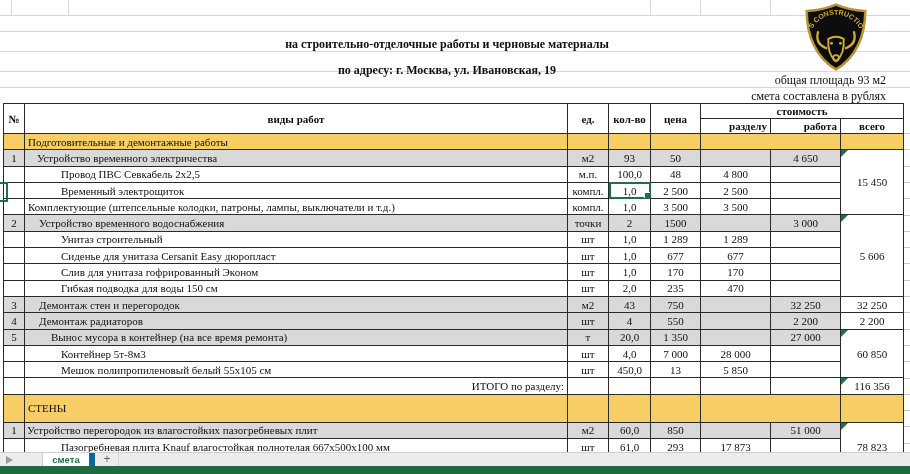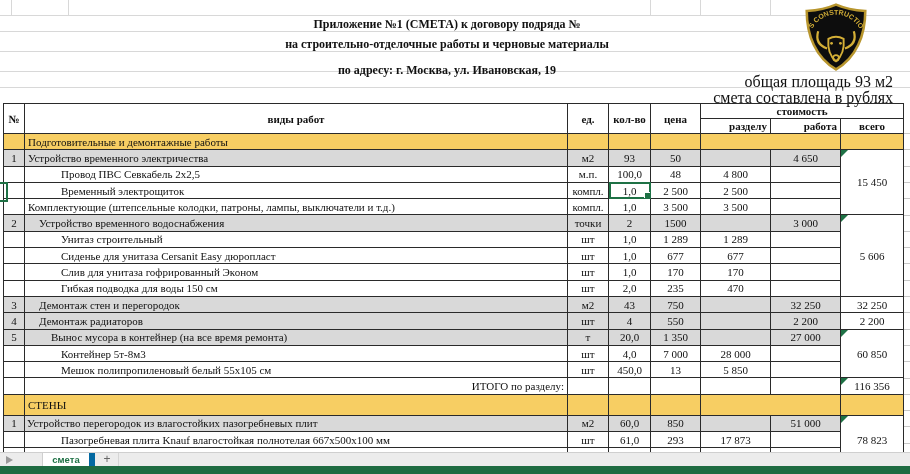--- a/index.html
+++ b/index.html
@@ -2,21 +2,21 @@
 <html><head>
 <meta charset="utf-8">
 <style>
   html,body{margin:0;padding:0;}
   #app{position:relative;width:910px;height:474px;background:#ffffff;overflow:hidden;
        font-family:"Liberation Serif","DejaVu Serif",serif;color:#111;}
   .hline{position:absolute;height:1px;background:#d8d8d8;left:0;right:0;}
   .vstub{position:absolute;width:1px;background:#d8d8d8;}
   .title{position:absolute;left:24px;width:846px;text-align:center;font-weight:bold;
          font-size:12px;line-height:14px;}
-  .note{position:absolute;right:17px;text-align:left;font-size:16px;}
+  .note{position:absolute;right:24px;text-align:left;font-size:12px;}
   #logo{position:absolute;left:803px;top:2px;width:66px;height:70px;}
   
   #sheet-table{position:absolute;left:3px;top:103px;border-collapse:collapse;table-layout:fixed;
                width:900px;font-size:11px;}
   #sheet-table td,#sheet-table th{border:1px solid #2a2a2a;padding:0 3px;overflow:hidden;
                white-space:nowrap;font-weight:normal;height:16.3px;box-sizing:border-box;}
   #sheet-table thead th{font-weight:bold;text-align:center;height:15px;}
   tr.section td{background:#F7CE63;font-weight:bold;}
   tr.main td{background:#D9D9D9;}
   tr.main td.c-total,{background:#fff;}
@@ -54,21 +54,20 @@
   <div class="hline" style="top:31px"></div>
   <div class="hline" style="top:51px"></div>
   <div class="hline" style="top:71px"></div>
   <div class="hline" style="top:87px"></div>
   <div class="vstub" style="left:11px;top:0;height:15px"></div>
   <div class="vstub" style="left:68px;top:0;height:15px"></div>
   <div class="vstub" style="left:650px;top:0;height:15px"></div>
   <div class="vstub" style="left:700px;top:0;height:15px"></div>
   <div class="vstub" style="left:770px;top:0;height:15px"></div>
 
-  <div class="title" style="top:17px">Приложение №1 (СМЕТА) к договору подряда №</div>
   <div class="title" style="top:37px">на строительно-отделочные работы и черновые материалы</div>
   <div class="title" style="top:63px">по адресу: г. Москва, ул. Ивановская, 19</div>
   <div class="note" style="top:73px">общая площадь 93 м2</div>
   <div class="note" style="top:89px">смета составлена в рублях</div>
 
   <div id="logo">
     <svg width="66" height="70" viewBox="0 0 100 110">
       <path d="M50 4 C64 10 81 13 96 14 C96 52 82 87 50 106 C18 87 4 52 4 14 C19 13 36 10 50 4 Z" fill="#0d0d0d" stroke="#b8962e" stroke-width="4"></path>
       <path id="lg-arc" d="M13 42 A42 42 0 0 1 87 42" fill="none"></path>
       <text font-size="11" font-weight="bold" fill="#d4af37" font-family="Liberation Sans, sans-serif">
@@ -114,21 +113,21 @@
           <td></td>
           <td>Подготовительные и демонтажные работы</td>
           <td></td>
           <td></td>
           <td></td>
           <td colspan="2"></td>
           <td></td>
         </tr>
         <tr class="main" style="height: 16.3px;">
           <td class="c-num">1</td>
-          <td class="c-name" style="padding-left:3px">Устройство временного электричества</td>
+          <td class="c-name" style="padding-left:12px">Устройство временного электричества</td>
           <td class="c-unit">м2</td>
           <td class="c-qty">93</td>
           <td class="c-price">50</td>
           <td class="c-mat"></td>
           <td class="c-work">4 650</td>
           <td class="c-total tri" rowspan="4">15 450</td>
         </tr>
         <tr class="sub" style="height: 16.3px;">
           <td class="c-num"></td>
           <td class="c-name" style="padding-left:36px">Провод ПВС Севкабель 2х2,5</td>
@@ -253,21 +252,21 @@
         <tr class="total" style="height: 16.3px;">
           <td class="c-num"></td>
           <td class="c-name" style="padding-left:31px">ИТОГО по разделу:</td>
           <td class="c-unit"></td>
           <td class="c-qty"></td>
           <td class="c-price"></td>
           <td class="c-mat"></td>
           <td class="c-work"></td>
           <td class="c-total tri" rowspan="1">116 356</td>
         </tr>
-        <tr class="section" style="height: 21px;">
+        <tr class="section" style="height: 28px;">
           <td></td>
           <td>СТЕНЫ</td>
           <td></td>
           <td></td>
           <td></td>
           <td colspan="2"></td>
           <td></td>
         </tr>
         <tr class="main" style="height: 16.3px;">
           <td class="c-num">1</td>

